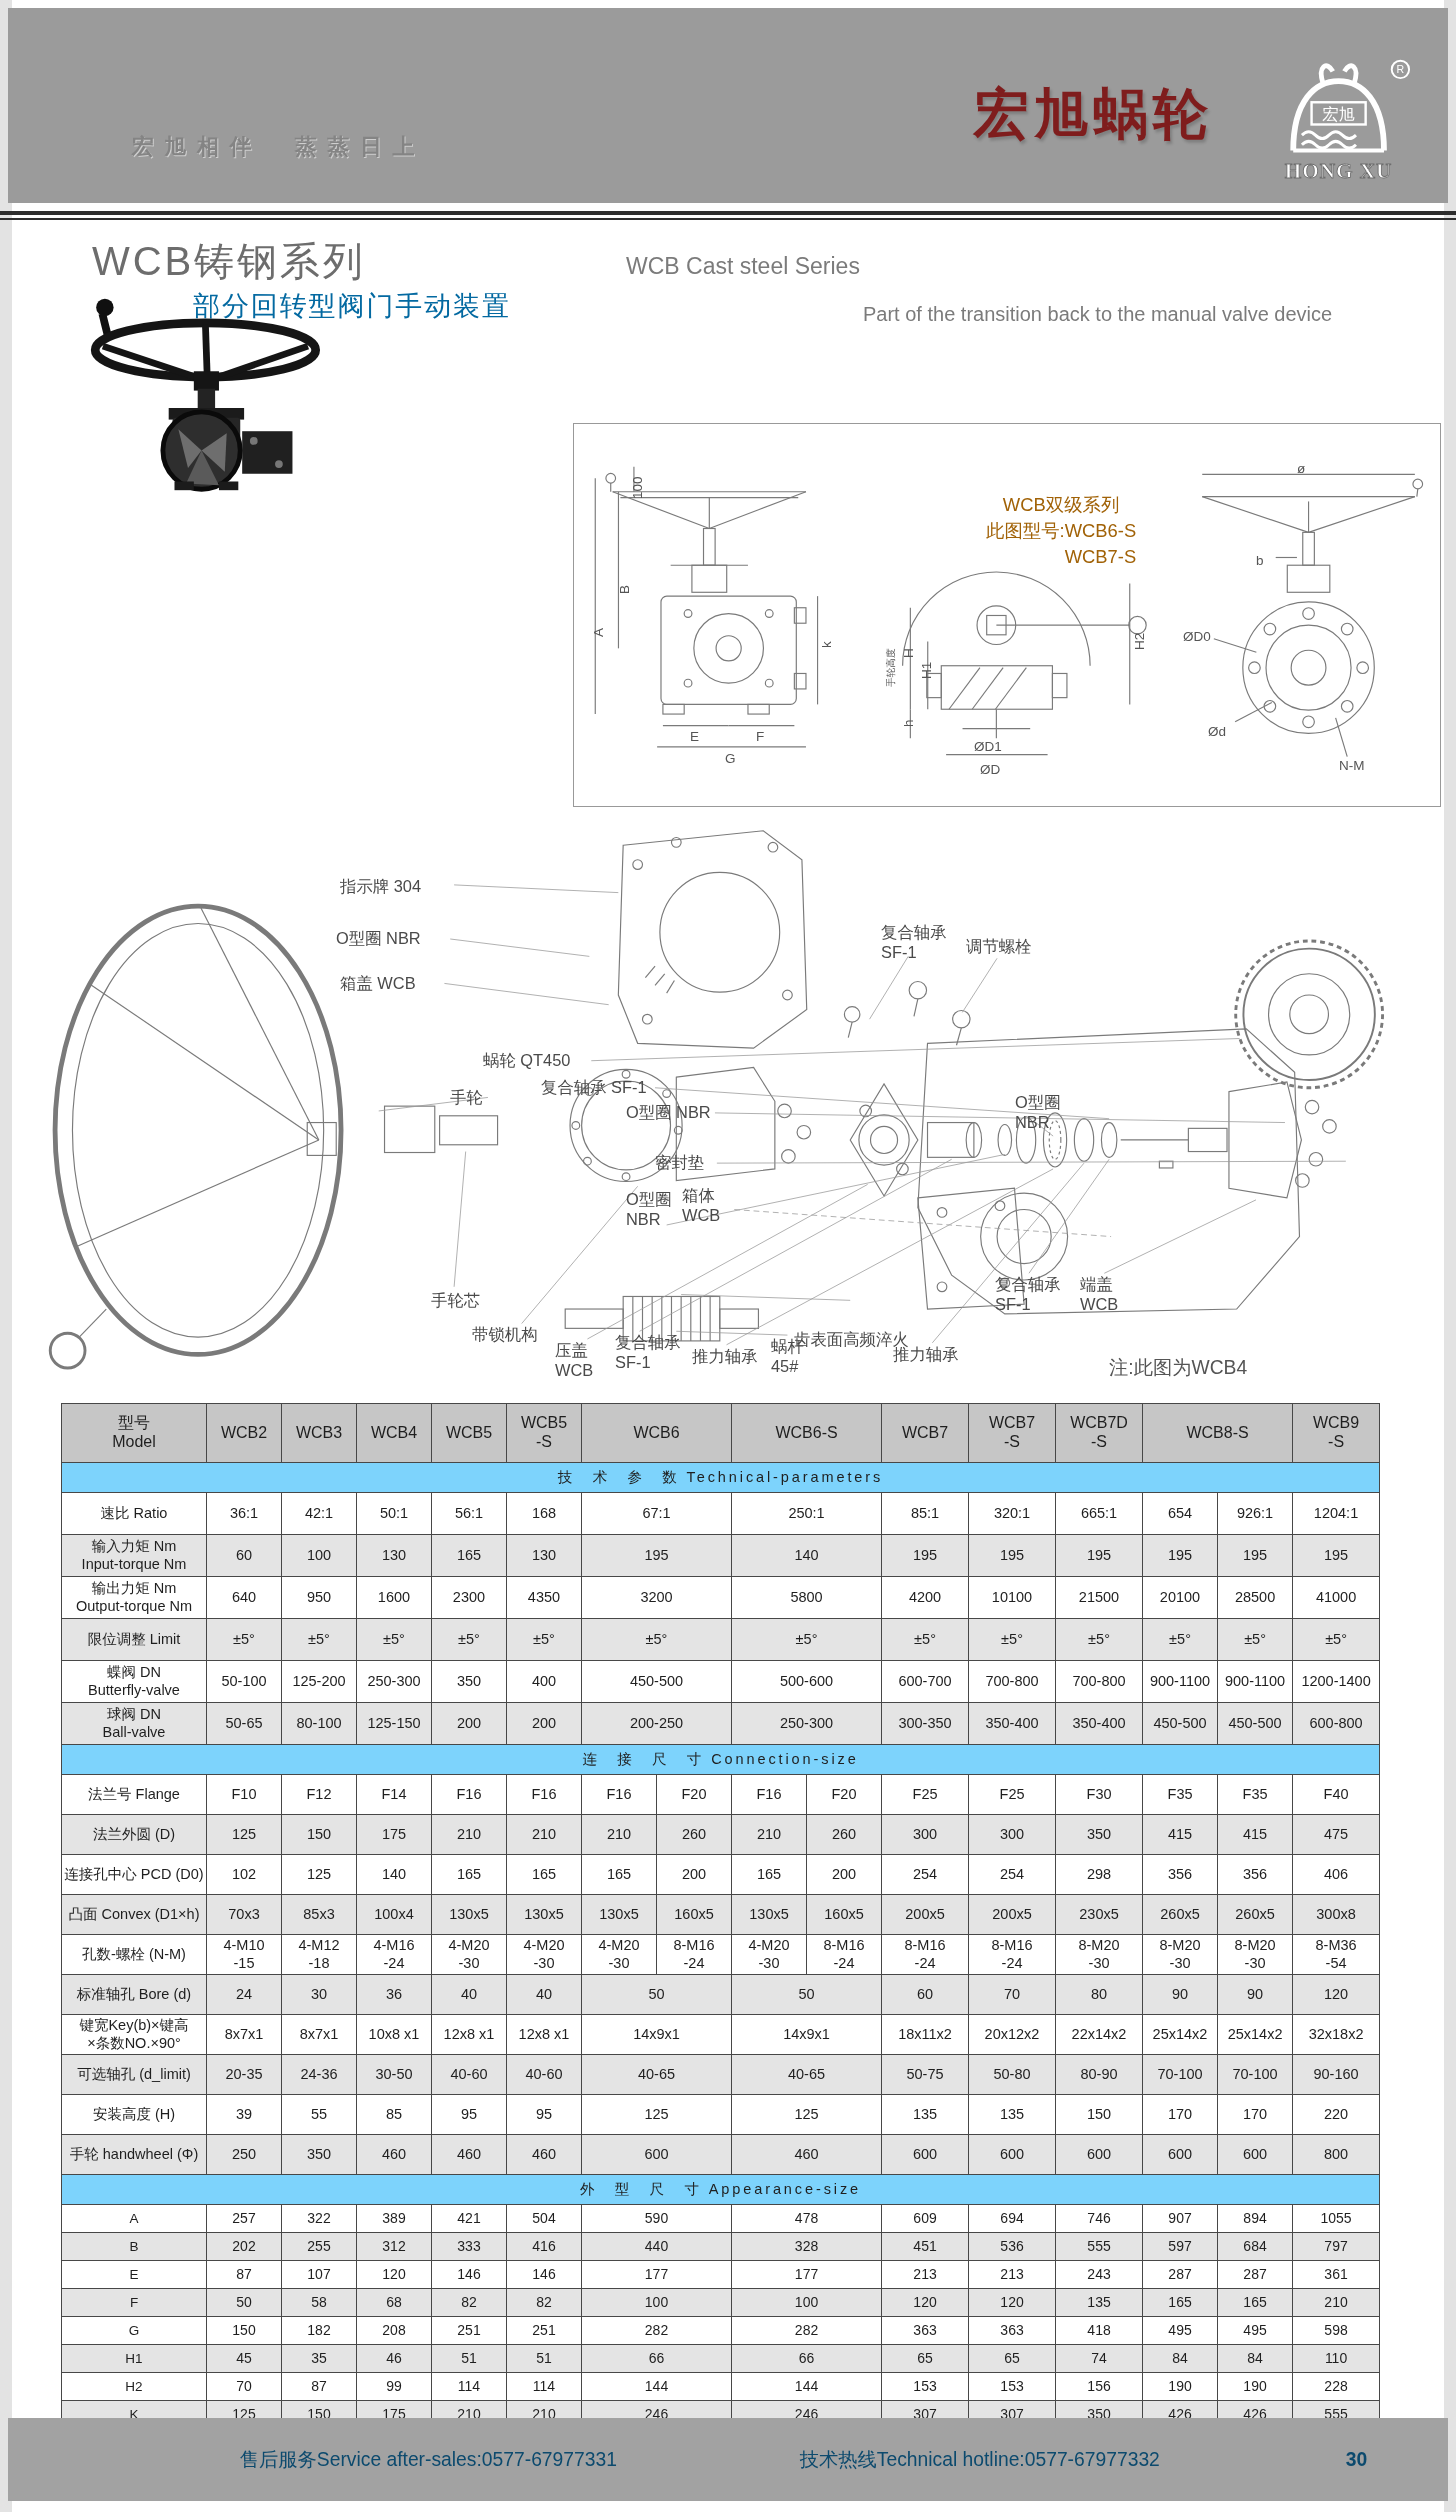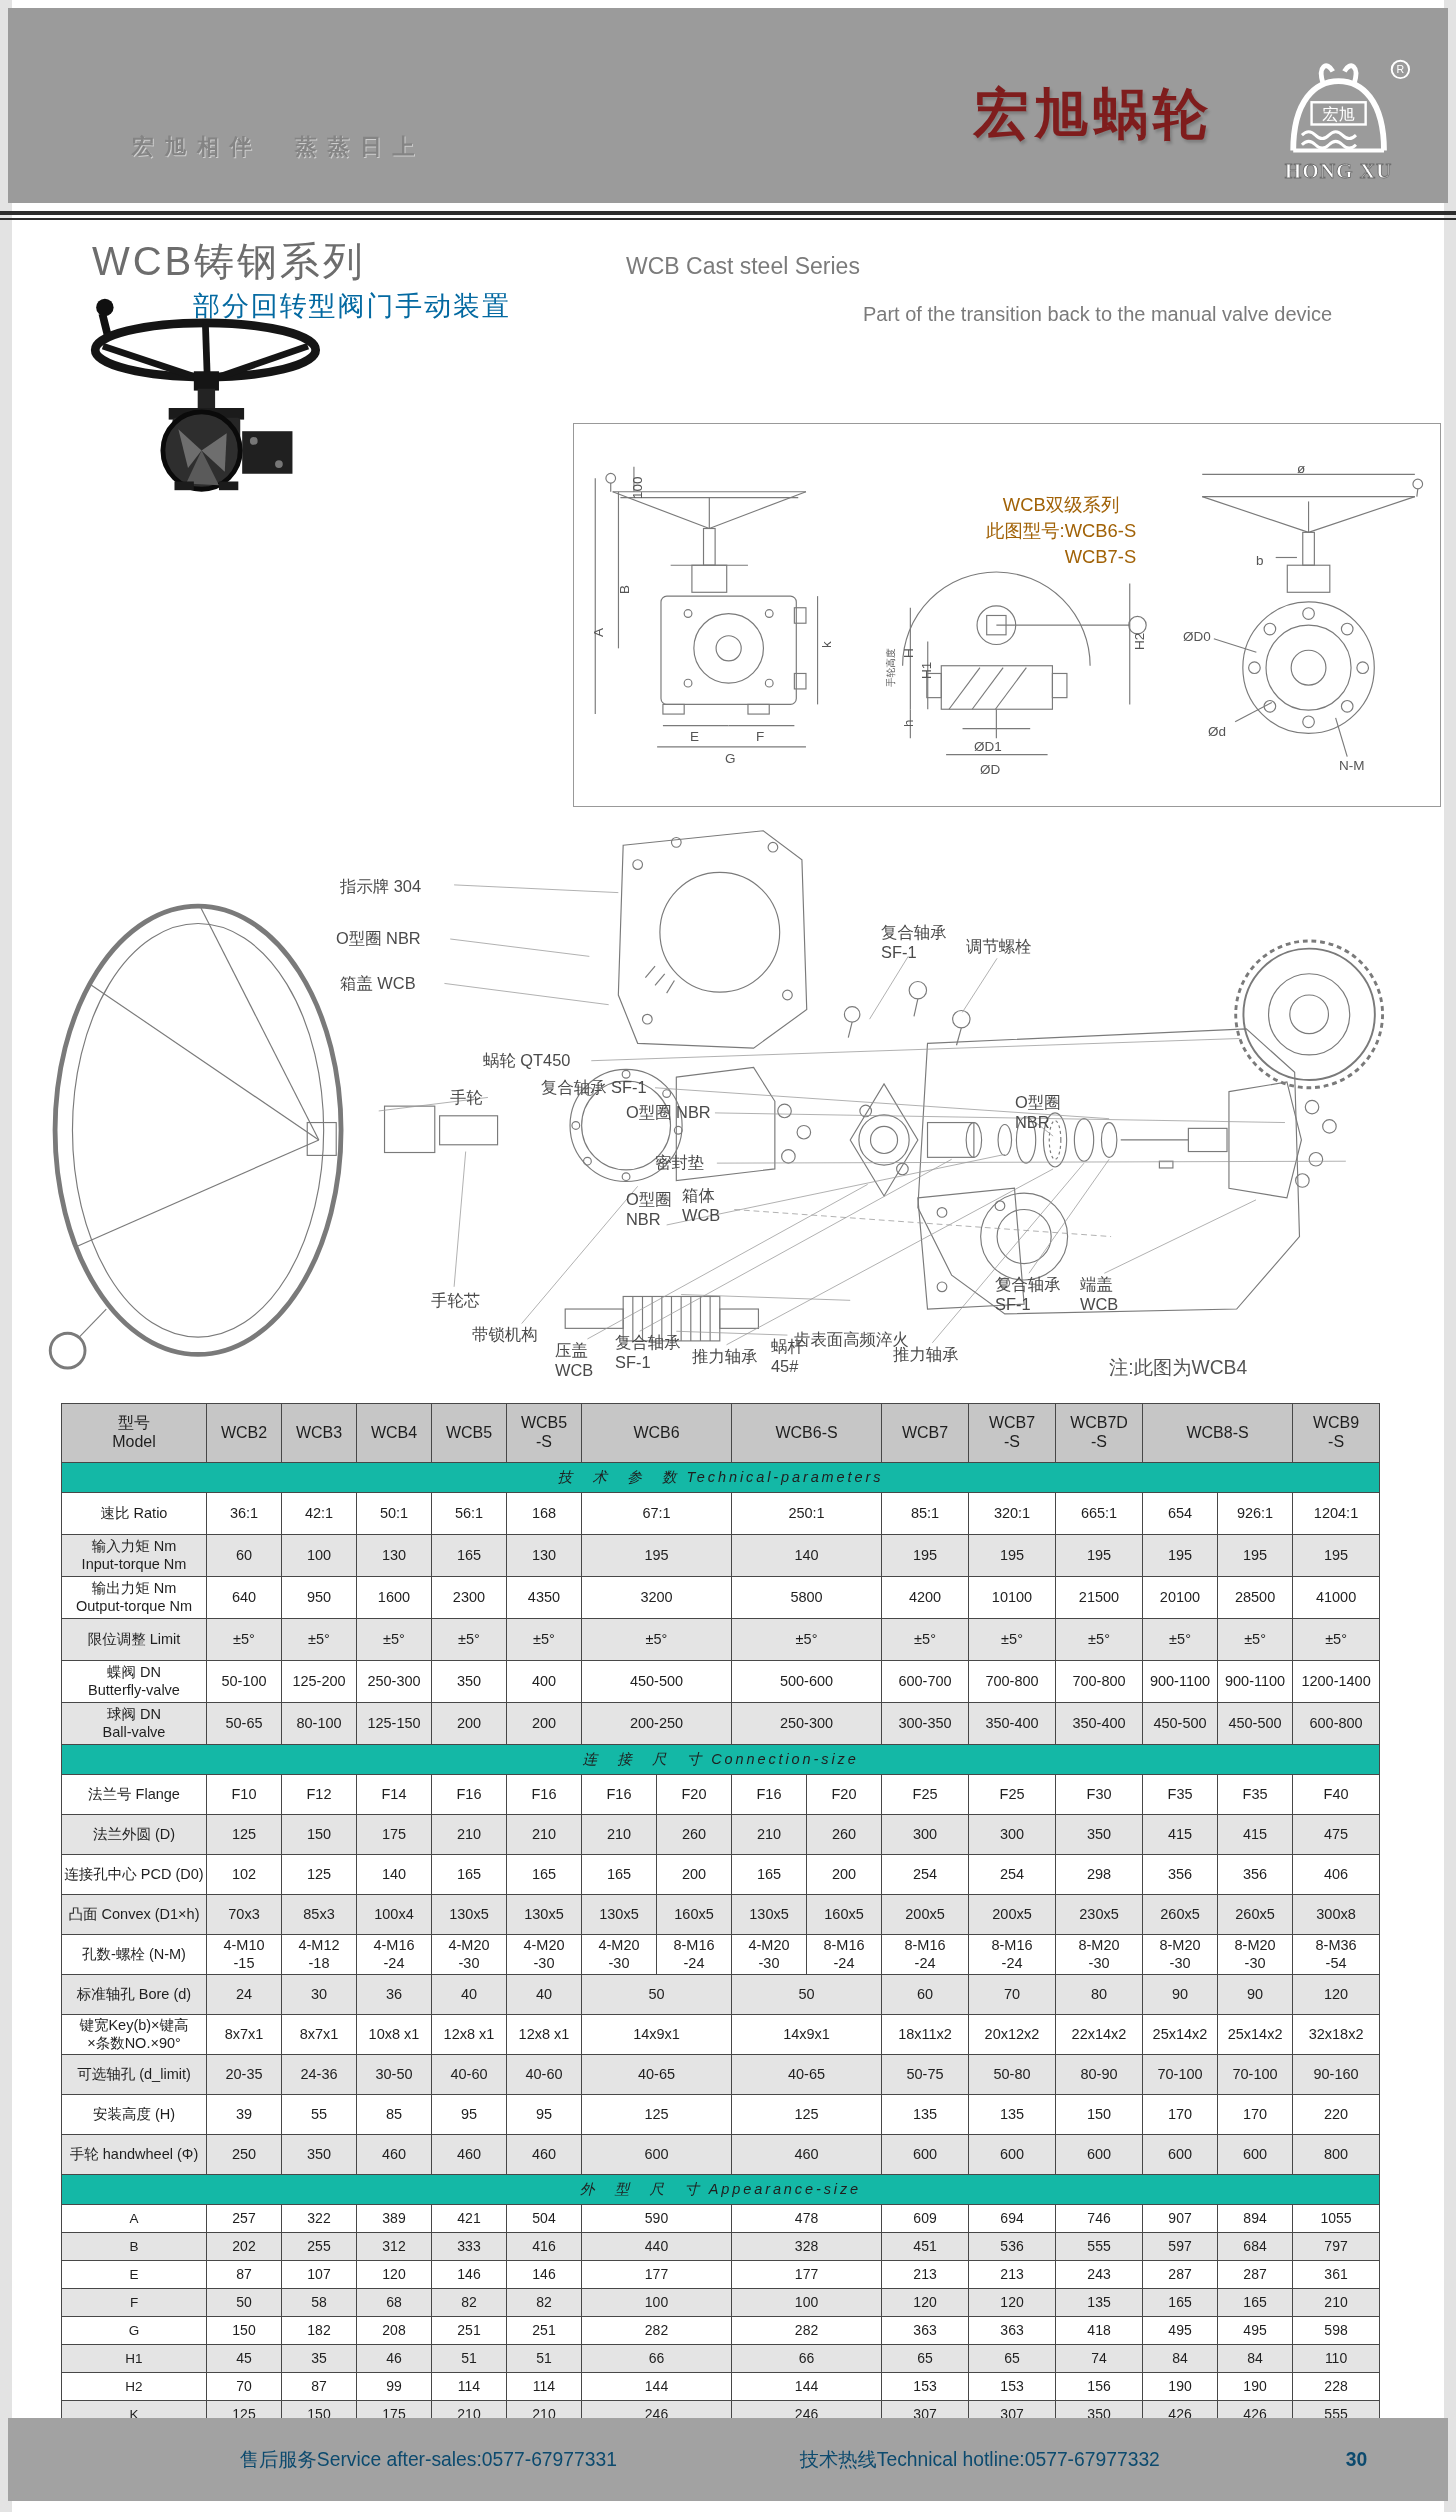--- a/index.html
+++ b/index.html
@@ -40,21 +40,21 @@
   .exploded svg{position:absolute;left:0;top:0;}
   .xlabel{position:absolute;font-size:16.4px;color:#4a4a4a;white-space:pre-line;line-height:1.2;}
   .xnote{position:absolute;left:1109px;top:533px;font-size:19.3px;color:#555;}
 
   
   .spec-wrap{position:absolute;left:61px;top:1403px;width:1331px;}
   table.spec{border-collapse:collapse;table-layout:fixed;width:1218px;border:1.9px solid #333;}
   table.spec th,table.spec td{border:1px solid #474747;text-align:center;vertical-align:middle;
        font-size:14.5px;color:#1f1f1f;padding:1px 0;white-space:pre-line;line-height:1.18;}
   table.spec thead th{background:#c6c6c6;font-weight:normal;font-size:16px;height:56px;}
-  td.band{background:#14b8a6;font-size:16px;letter-spacing:2.9px;height:27px;color:#222;font-style:italic;}
+  td.band{background:#7dd3fc;font-size:16px;letter-spacing:2.9px;height:27px;color:#222;}
   tr.shade td{background:#e4e4e4;}
   td.rowlabel{text-align:left;padding-left:5.8px;font-size:12.6px;color:#111;}
   tr.sec0 td{height:39px;} tr.sec1 td{height:37px;}
   tr.sec2 td{height:25px;font-size:14px;}
   tr.sec2 td.rowlabel{text-align:center;padding-left:0;font-size:13.5px;}
 
   
   .footer{position:absolute;left:7.7px;right:7.7px;top:2418px;height:83px;background:#a2a2a2;}
   .footer span{position:absolute;top:0;line-height:83px;color:#0c4a6e;font-size:19.3px;}
   .f-after{left:232px;} .f-hot{left:792px;}

